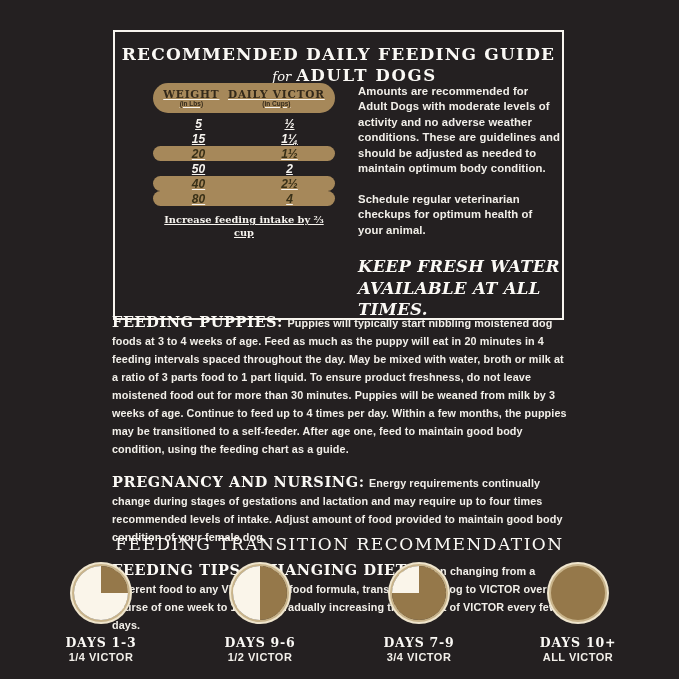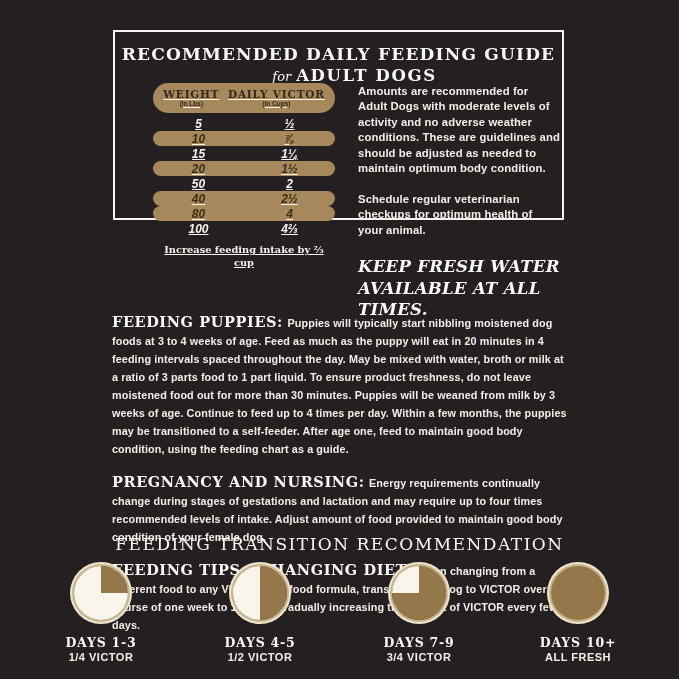--- a/index.html
+++ b/index.html
@@ -7,21 +7,21 @@
     width:679px;height:679px;
     background:#242021;
     font-family:"Liberation Sans", sans-serif;
     position:relative;
     overflow:hidden;
   }
   .canvas{position:absolute;inset:0;background:#242021;color:#f7f4ef;}
 
   
   .guide-box{
-    position:absolute;left:113px;top:30px;width:451px;height:190px;
+    position:absolute;left:113px;top:30px;width:451px;height:290px;
     border:2px solid #f7f4ee;
     box-sizing:border-box;
   }
   .guide-title{
     margin-top:13px;text-align:center;
     font-family:"DejaVu Serif", serif;font-weight:bold;
     font-size:17px;letter-spacing:1.2px;color:#fbf9f5;line-height:1.1;
   }
   .guide-subtitle{
     text-align:center;font-family:"DejaVu Serif", serif;font-weight:bold;
@@ -119,47 +119,39 @@
         <div class="hdr-cell">
           <div class="hdr-main">DAILY VICTOR</div>
           <div class="hdr-sub">(in Cups)</div>
         </div>
       </div>
       <div class="rows" id="table-rows">
           <div class="t-row">
             <span class="t-cell">5</span>
             <span class="t-cell">½</span>
           </div>
-          <div class="t-row pill">
-            <span class="t-cell">10</span>
-            <span class="t-cell">⅞</span>
-          </div>
           <div class="t-row">
             <span class="t-cell">15</span>
             <span class="t-cell">1¼</span>
           </div>
           <div class="t-row pill">
             <span class="t-cell">20</span>
             <span class="t-cell">1½</span>
           </div>
           <div class="t-row">
             <span class="t-cell">50</span>
             <span class="t-cell">2</span>
           </div>
           <div class="t-row pill">
             <span class="t-cell">40</span>
             <span class="t-cell">2½</span>
           </div>
           <div class="t-row pill">
             <span class="t-cell">80</span>
             <span class="t-cell">4</span>
-          </div>
-          <div class="t-row">
-            <span class="t-cell">100</span>
-            <span class="t-cell">4⅔</span>
           </div>
         </div>
       <div class="footnote">
         <div>Increase feeding intake by ⅔ cup</div>
       </div>
     </div>
 
     <div class="right-col">
       <p class="rc-para">Amounts are recommended for Adult Dogs with moderate levels of activity and no adverse weather conditions. These are guidelines and should be adjusted as needed to maintain optimum body condition.</p>
       <p class="rc-para">Schedule regular veterinarian checkups for optimum health of your animal.</p>
@@ -175,28 +167,28 @@
 
   <div class="transition-title">FEEDING TRANSITION RECOMMENDATION</div>
   <div class="steps" id="transition-steps">
       <div class="step">
         <div class="pie" style="background: conic-gradient(rgb(149, 120, 74) 0deg, rgb(149, 120, 74) 25%, rgb(250, 245, 234) 25%, rgb(250, 245, 234) 100%);"></div>
         <div class="step-days">DAYS 1-3</div>
         <div class="step-amount">1/4 VICTOR</div>
       </div>
       <div class="step">
         <div class="pie" style="background: conic-gradient(rgb(149, 120, 74) 0deg, rgb(149, 120, 74) 50%, rgb(250, 245, 234) 50%, rgb(250, 245, 234) 100%);"></div>
-        <div class="step-days">DAYS 4-5</div>
+        <div class="step-days">DAYS 9-6</div>
         <div class="step-amount">1/2 VICTOR</div>
       </div>
       <div class="step">
         <div class="pie" style="background: conic-gradient(rgb(149, 120, 74) 0deg, rgb(149, 120, 74) 75%, rgb(250, 245, 234) 75%, rgb(250, 245, 234) 100%);"></div>
         <div class="step-days">DAYS 7-9</div>
         <div class="step-amount">3/4 VICTOR</div>
       </div>
       <div class="step">
         <div class="pie" style="background: rgb(149, 120, 74);"></div>
         <div class="step-days">DAYS 10+</div>
-        <div class="step-amount">ALL FRESH</div>
+        <div class="step-amount">ALL VICTOR</div>
       </div>
     </div>
 
 </div>
 
 </body></html>

